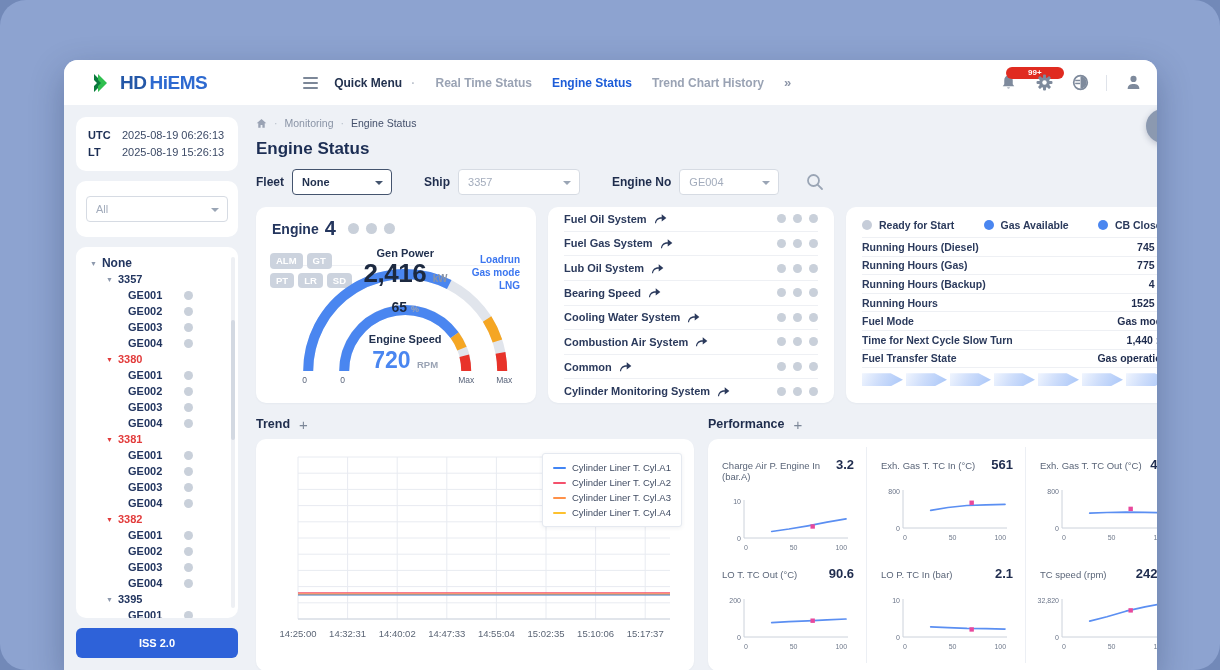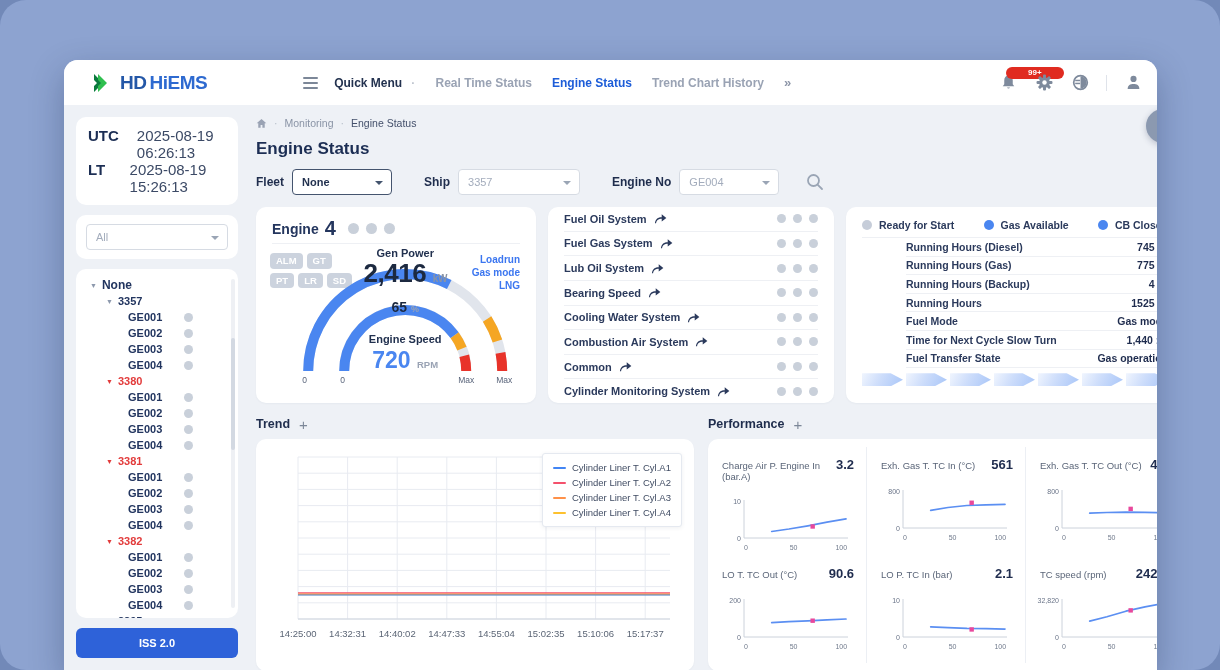--- a/index.html
+++ b/index.html
@@ -27,24 +27,24 @@
   .icon-btn { position:relative; width:20px; height:20px; display:flex; align-items:center; justify-content:center; cursor:pointer; }
   .badge { position:absolute; top:-6px; left:8px; background:#e02b20; color:#fff; font-size:8px; font-weight:bold;
     padding:2px 22px; border-radius:8px; line-height:1; }
   .tb-divider { width:1px; height:16px; background:#dfe3ea; }
 
   
   .content { display:flex; height:565px; }
   .rail { width:184px; padding:12px 10px 12px 12px; display:flex; flex-direction:column; flex-shrink:0; }
   .rail-card { background:#fff; border-radius:10px; }
   .clock-card { padding:10px 12px; margin-bottom:10px; }
-  .clock-row { display:flex; font-size:15px; line-height:17px;gap:18px; }
+  .clock-row { display:flex; font-size:11px; line-height:17px; }
   .clock-row b { width:34px; color:#1c2e54; }
   .clock-row span { color:#3c4a66; }
-  .filter-card { padding:9px 10px; margin-bottom:10px; }
+  .filter-card { padding:15px 10px; margin-bottom:10px; }
   .select { position:relative; border:1px solid #d6dbe3; border-radius:4px; height:26px;
     display:flex; align-items:center; padding:0 22px 0 9px; font-size:11px; color:#a3acbc; background:#fff; cursor:pointer; }
   .select .caret { position:absolute; right:8px; top:11px; width:0; height:0;
     border-left:4px solid transparent; border-right:4px solid transparent; border-top:4px solid #9aa5b5; }
   .select-dark { border:1.5px solid #44546e; color:#22314f; font-weight:bold; }
   .select-dark .caret { border-top-color:#44546e; }
   .tree-card { flex:1; padding:8px 6px 8px 8px; position:relative; overflow:hidden; }
   .tree-row { position:relative; height:16px; display:flex; align-items:center; font-size:11px; font-weight:bold; color:#22355f; cursor:pointer; }
   .tree-row .caret-tri { font-size:7px; color:#8d99ad; margin-right:5px; }
   .tree-row.lvl0 { padding-left:6px; font-size:12px; }
@@ -68,21 +68,21 @@
   .filters { display:flex; align-items:center; gap:8px; margin-bottom:12px; }
   .filters .f-label { font-size:12px; font-weight:bold; color:#1f2d4d; }
   .filters .gap { width:16px; }
   .w96 { width:100px; } .w120 { width:122px; }
 
   .row1 { display:grid; grid-template-columns:280px 286px 1fr; gap:12px; margin-bottom:12px; }
   .card { background:#fff; border-radius:10px; box-shadow:0 1px 2px rgba(25,40,75,.04); }
 
   
   .card-engine { padding:10px 16px; height:196px; position:relative; }
-  .eng-head { display:flex; align-items:center; border-bottom:1px solid #eef0f4; padding-bottom:3px; }
+  .eng-head { display:flex; align-items:center; border-bottom:1px solid #eef0f4; padding-bottom:25px; }
   .eng-title { font-size:14px; font-weight:bold; color:#24365e; }
   .eng-num { font-size:20px; font-weight:bold; color:#24365e; margin-left:6px; }
   .eng-dots { display:flex; gap:7px; margin-left:12px; }
   .eng-dots i { width:11px; height:11px; border-radius:50%; background:#c9d0da; }
   .badges { position:absolute; left:14px; top:46px; width:86px; display:flex; flex-wrap:wrap; gap:4px; }
   .badge-chip { background:#ccd3de; color:#fff; font-size:9.5px; font-weight:bold; border-radius:4px;
     padding:3px 6px; line-height:1; }
   .modes { position:absolute; right:16px; top:46px; text-align:right; font-size:10px; font-weight:bold;
     color:#3b76f0; line-height:13px; }
   .gauge-wrap { position:absolute; left:50%; top:40px; transform:translateX(-46%); width:230px; height:150px; }
@@ -104,21 +104,21 @@
   .sys-label { font-size:11px; font-weight:bold; color:#2b3a5c; margin-right:7px; }
   .sys-dots { margin-left:auto; display:flex; gap:7px; }
   .sys-dots i { width:9px; height:9px; border-radius:50%; background:#c9d0da; }
 
   
   .card-status { padding:6px 16px 0; height:196px; }
   .st-legend { display:flex; justify-content:space-between; align-items:center; height:25px; border-bottom:1px solid #eef0f4; }
   .st-leg-item { display:flex; align-items:center; gap:7px; font-size:10.5px; font-weight:bold; color:#2b3a5c; }
   .st-leg-item i { width:10px; height:10px; border-radius:50%; background:#c6cdd9; }
   .st-leg-item.on i { background:#4a86f0; }
-  .st-row { display:flex; align-items:center; height:18.6px; border-bottom:1px solid #eef0f4;margin-left:44px; }
+  .st-row { display:flex; align-items:center; height:18.6px; border-bottom:1px solid #eef0f4; }
   .st-row .st-label { font-size:10.5px; font-weight:bold; color:#2b3a5c; }
   .st-row .st-value { margin-left:auto; font-size:10.5px; font-weight:bold; color:#1f2c4e; }
   .st-arrows { display:flex; gap:3px; margin-top:5px; }
   .st-arrows i { width:41px; height:13px; display:block;
     background:linear-gradient(115deg,#f0f5fe 0%,#cdddfb 45%,#a9c6f8 100%);
     clip-path:polygon(0 0,70% 0,100% 50%,70% 100%,0 100%); }
 
   
   .row2 { display:grid; grid-template-columns:438px 1fr; gap:14px; }
   .sec-head { display:flex; align-items:center; gap:9px; height:18px; margin-bottom:6px; }

